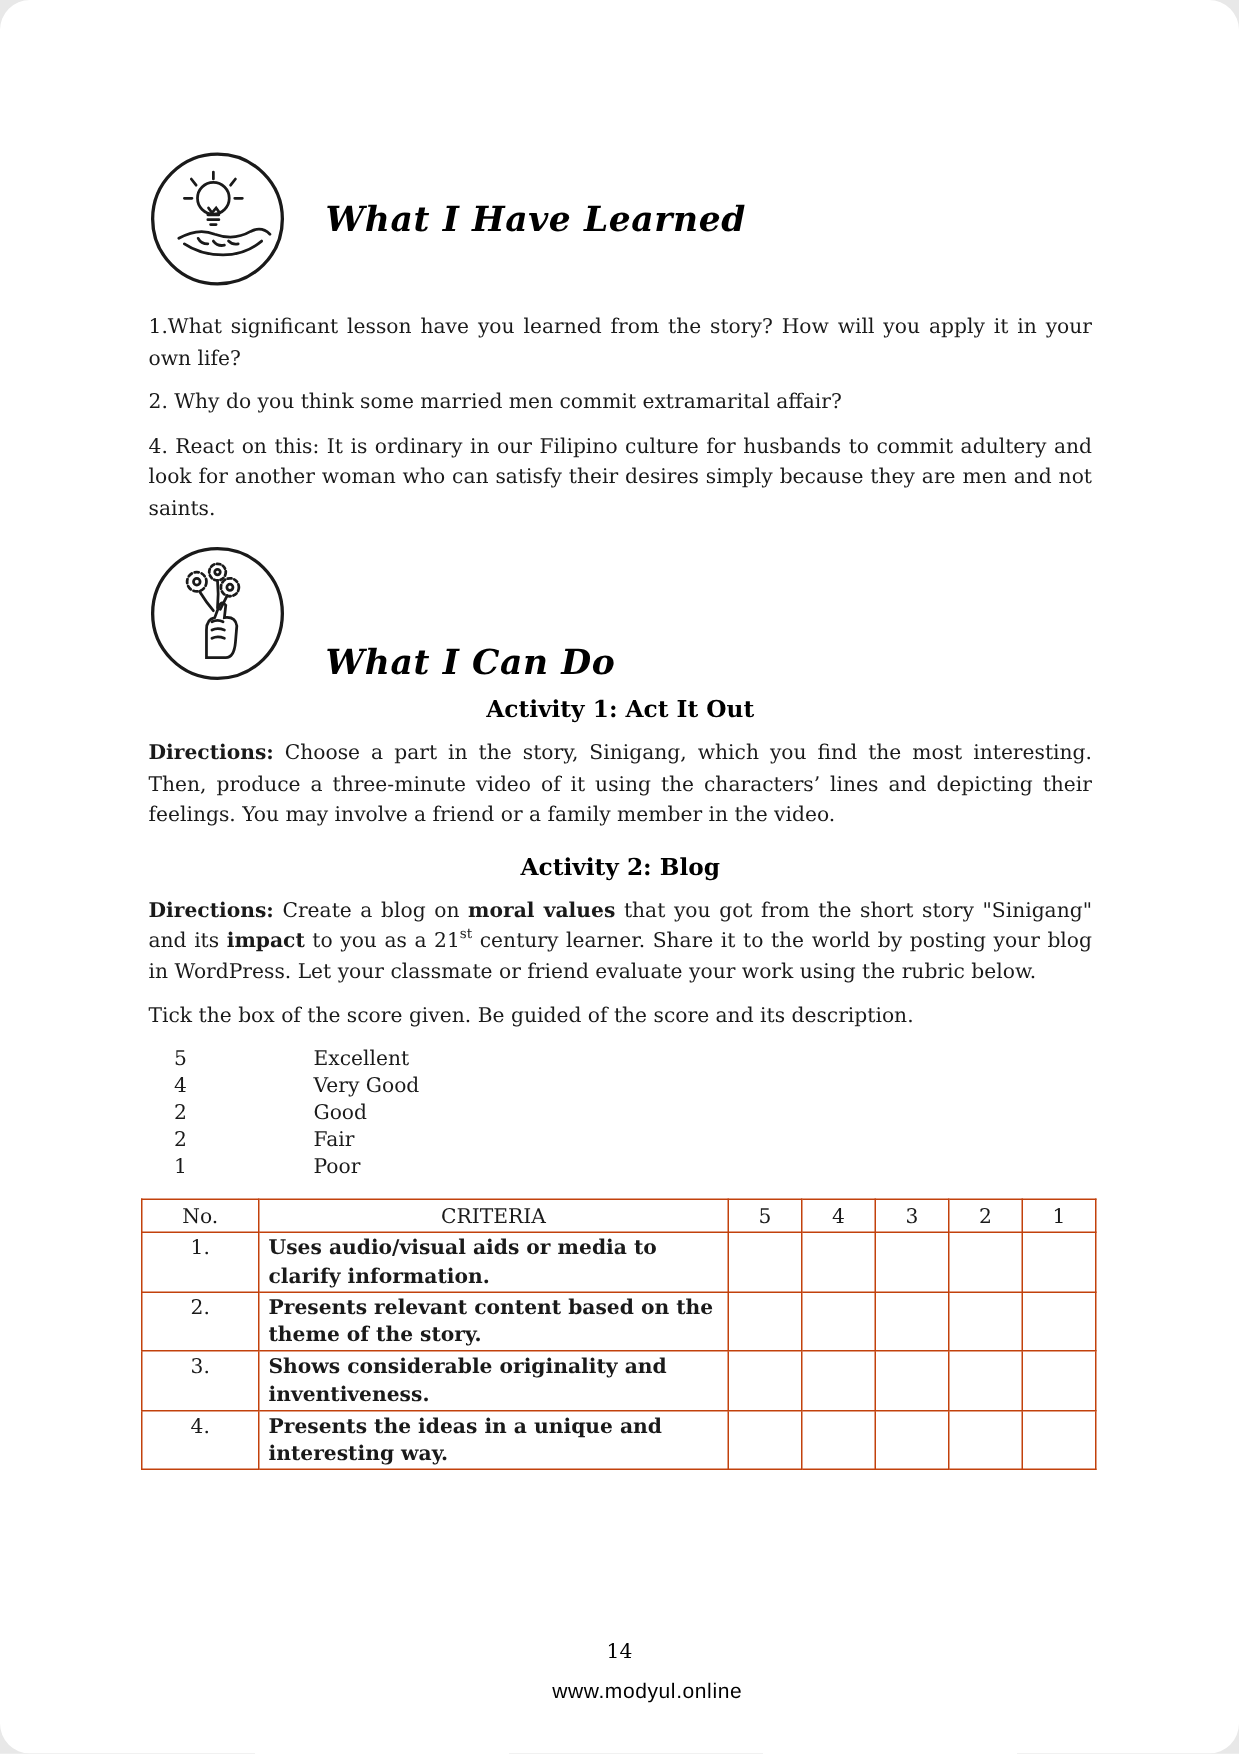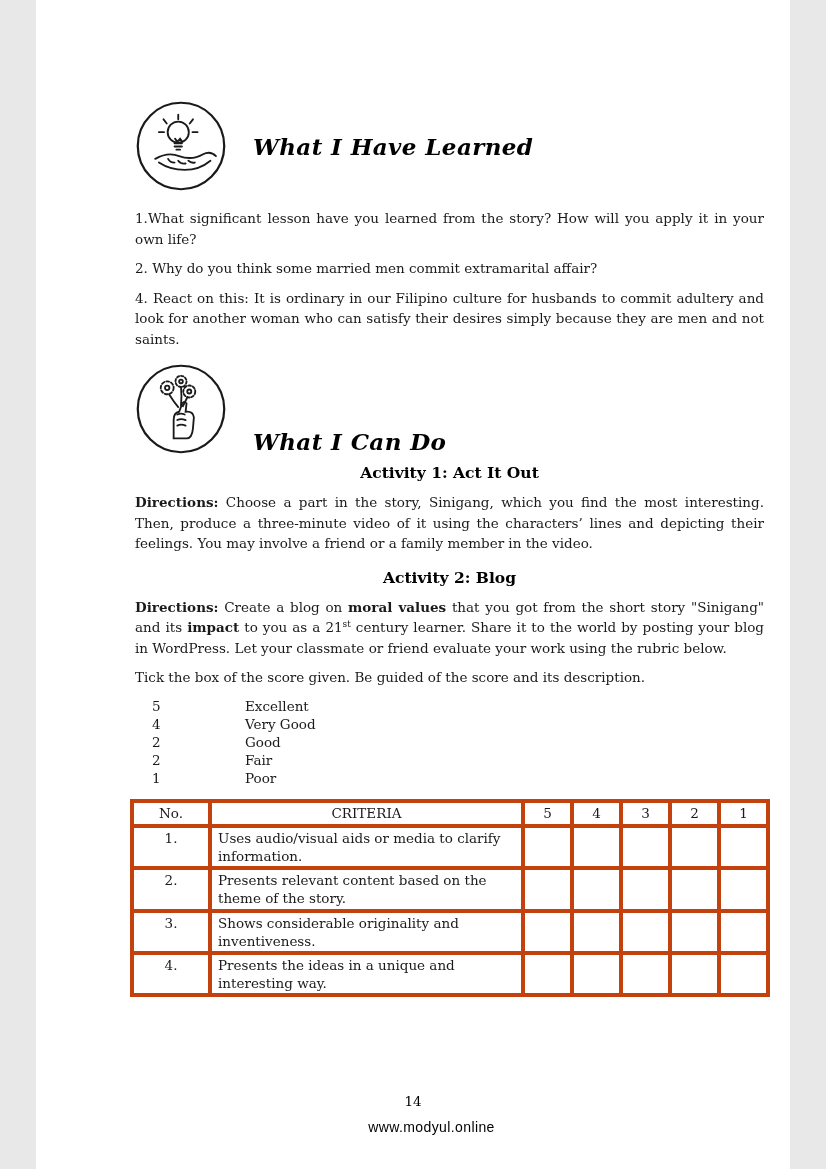--- a/index.html
+++ b/index.html
@@ -1,21 +1,21 @@
 <!DOCTYPE html>
 <html><head>
 <meta charset="utf-8">
 <style>
   * { box-sizing: border-box; }
   html,body { margin:0; padding:0; background:#e8e8e8; }
   .page {
-    width:754px; height:1169px; margin:0 auto; background:#ffffff;
+    width:826px; height:1169px; margin:0 auto; background:#ffffff;
     position:relative; overflow:hidden;
     font-family:"DejaVu Serif","Liberation Serif",serif;
-    font-size:13.5px; color:#1a1a1a;
+    font-size:13.5px; color:#1a1a1a;border-radius:20px;
   }
   .content { position:absolute; left:99px; top:0; width:629px; }
 
   .section-header { display:flex; align-items:center; gap:26px; }
   .section-header.first { margin:100px 0 16px 0; }
   .section-header.second { margin:14px 0 8px 0;align-items:flex-end; }
   .icon-circle { width:92px; height:92px; flex:0 0 auto; }
   .section-title {
     font-size:23px; font-weight:bold; font-style:italic;
     letter-spacing:0.4px; color:#000;
@@ -32,26 +32,26 @@
   .score-row { display:flex; }
   .sc { display:inline-block; width:101px; }
   .sc.num { padding-left:17px; }
   .sd.val { padding-left:9px; }
 
   table.rubric {
     border-collapse:collapse; table-layout:fixed;
     width:636px; margin:12px 0 0 -5px;
   }
   table.rubric th, table.rubric td {
-    border:4px solid #c2410c; padding:1px 6px;
+    border:1px solid #c2410c; padding:1px 6px;
     font-size:13.5px; font-weight:normal; line-height:1.35;
   }
   table.rubric th { text-align:center; height:22px; }
   table.rubric td.row-no { text-align:center; vertical-align:top; }
-  table.rubric td.criteria { text-align:left; vertical-align:top; }
+  table.rubric td.criteria { text-align:left; vertical-align:top;font-weight:bold; }
   table.rubric tbody tr { height:39px; }
 
   .page-number {
     position:absolute; left:0; right:0; top:1093px;
     text-align:center; font-size:13.5px; color:#000000;
   }
   .site-footer {
     position:absolute; left:0; right:0; top:1119px;
     text-align:center; font-size:14px; color:#000000;
     font-family:"Liberation Sans","DejaVu Sans",sans-serif;

